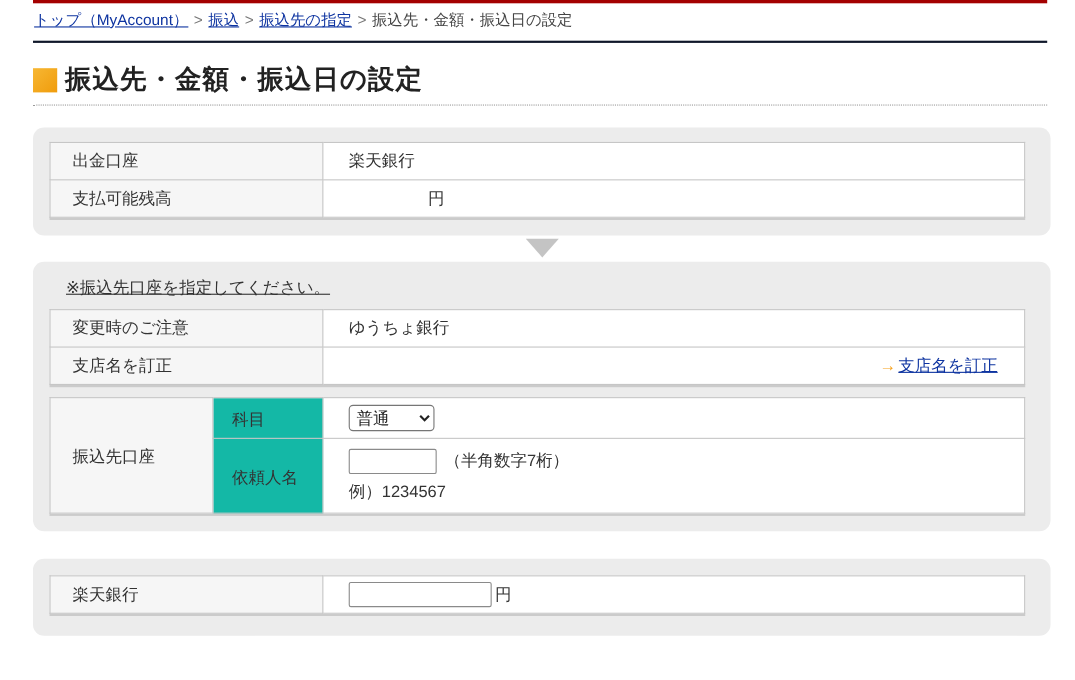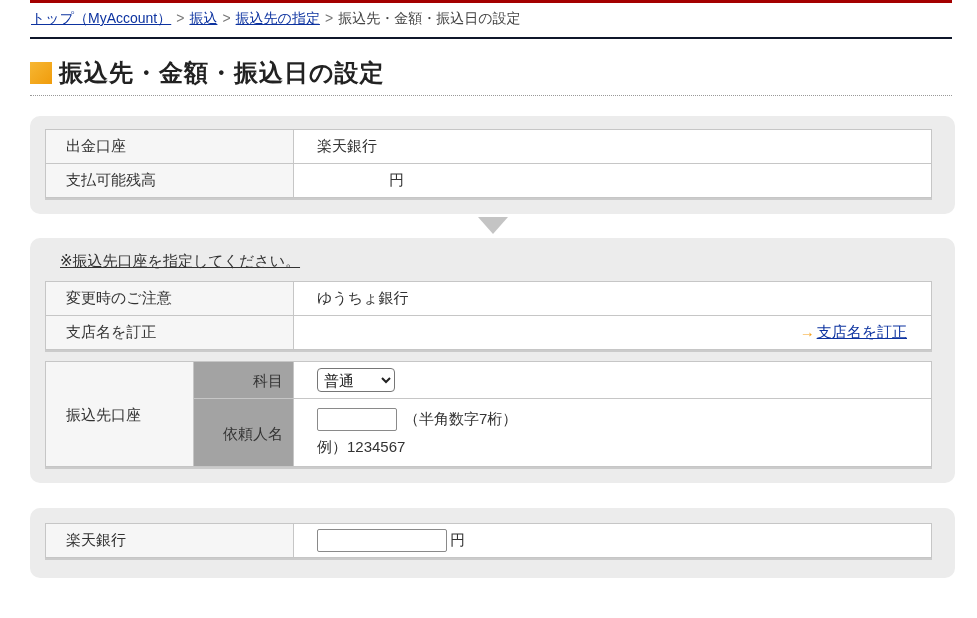--- a/index.html
+++ b/index.html
@@ -96,21 +96,21 @@
   }
   td.val-cell {
     background: #ffffff;
     padding: 5px 10px 5px 23px;
   }
   tr.std-row { height: 19px; }
 
   
   td.outer-th { background: #f6f6f6; width: 148px; padding: 7px 10px 7px 20px; vertical-align: top; }
   td.outer-th .v { margin-top: 3px; }
-  td.inner-th { background: #a3a3a3; width: 100px; padding: 7px 10px 7px 17px; vertical-align: top; text-align: right; }
+  td.inner-th { background: #14b8a6; width: 100px; padding: 7px 10px 7px 17px; vertical-align: top; }
   td.inner-th .v { margin-top: 3px; }
 
   input.text-input {
     height: 23px;
     border: 1px solid #8a8a8a;
     border-radius: 2px;
     background: #fff;
     font-size: 14px;
     padding: 0 4px;
   }

